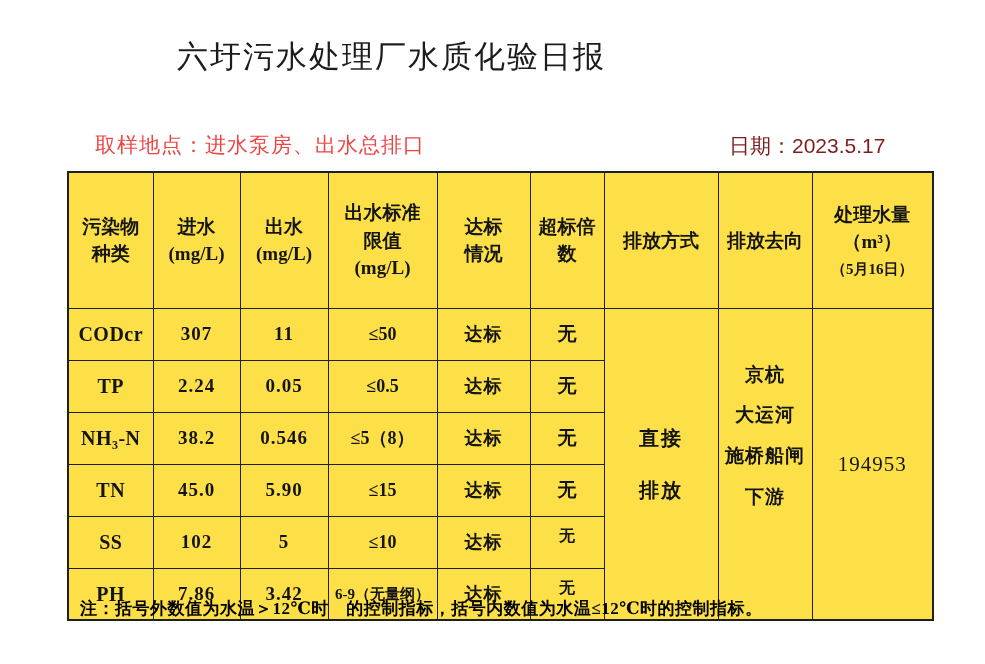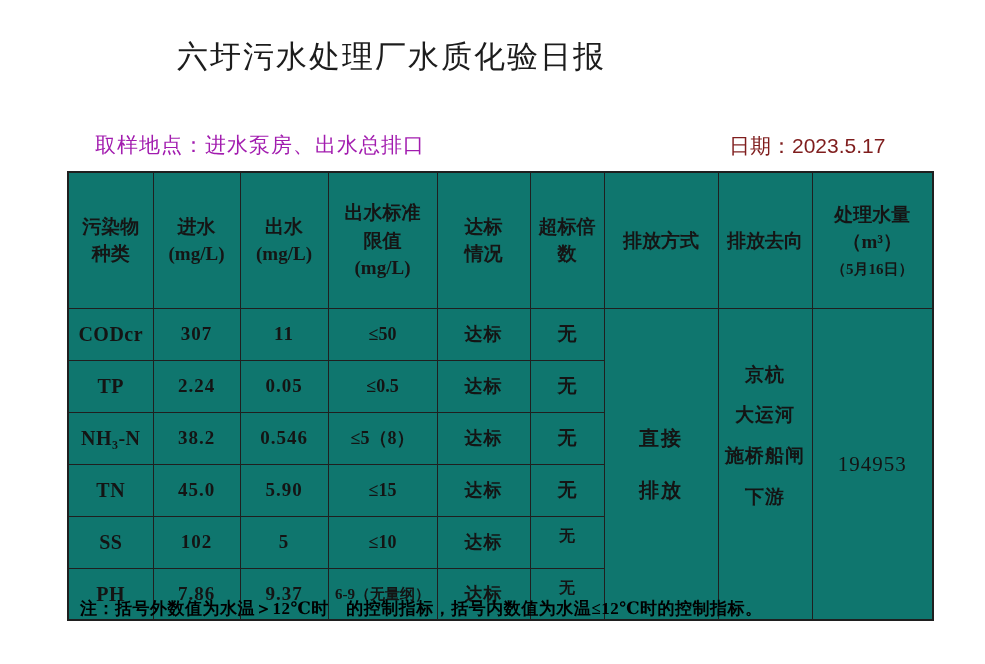--- a/index.html
+++ b/index.html
@@ -27,21 +27,21 @@
     letter-spacing: 2px;
     color: #1c1c1c;
   }
 
   .sampling-point {
     position: absolute;
     top: 131px;
     left: 95px;
     font-size: 21px;
     letter-spacing: 1px;
-    color: #a21caf;
+    color: #ef4444;
   }
 
   .report-date {
     position: absolute;
     top: 132px;
     left: 729px;
     font-family: "Liberation Sans", "DejaVu Sans", sans-serif;
     font-size: 21px;
     color: #7f1d1d;
   }
@@ -50,21 +50,21 @@
     position: absolute;
     top: 171px;
     left: 67px;
   }
 
   table.report {
     border-collapse: collapse;
     table-layout: fixed;
     width: 865px;
     height: 419px;
-    background: #0f766e;
+    background: #fde047;
   }
   table.report th, table.report td {
     border: 1px solid #1f1f1f;
     text-align: center;
     vertical-align: middle;
     padding: 0;
     white-space: pre-line;
     overflow: hidden;
   }
   table.report {
@@ -243,21 +243,21 @@
         <td class="pollutant">SS</td>
         <td class="num">102</td>
         <td class="num">5</td>
         <td class="limit">≤10</td>
         <td class="compliance">达标</td>
         <td class="exceed small-high"><span class="v">无</span></td>
       </tr>
       <tr>
         <td class="pollutant">PH</td>
         <td class="num">7.86</td>
-        <td class="num">9.37</td>
+        <td class="num">3.42</td>
         <td class="limit small">6-9（无量纲）</td>
         <td class="compliance">达标</td>
         <td class="exceed small-high"><span class="v">无</span></td>
       </tr>
     </tbody>
   </table>
 </div>
 
 <div class="footnote">注：括号外数值为水温＞12℃时　的控制指标，括号内数值为水温≤12℃时的控制指标。</div>
 

